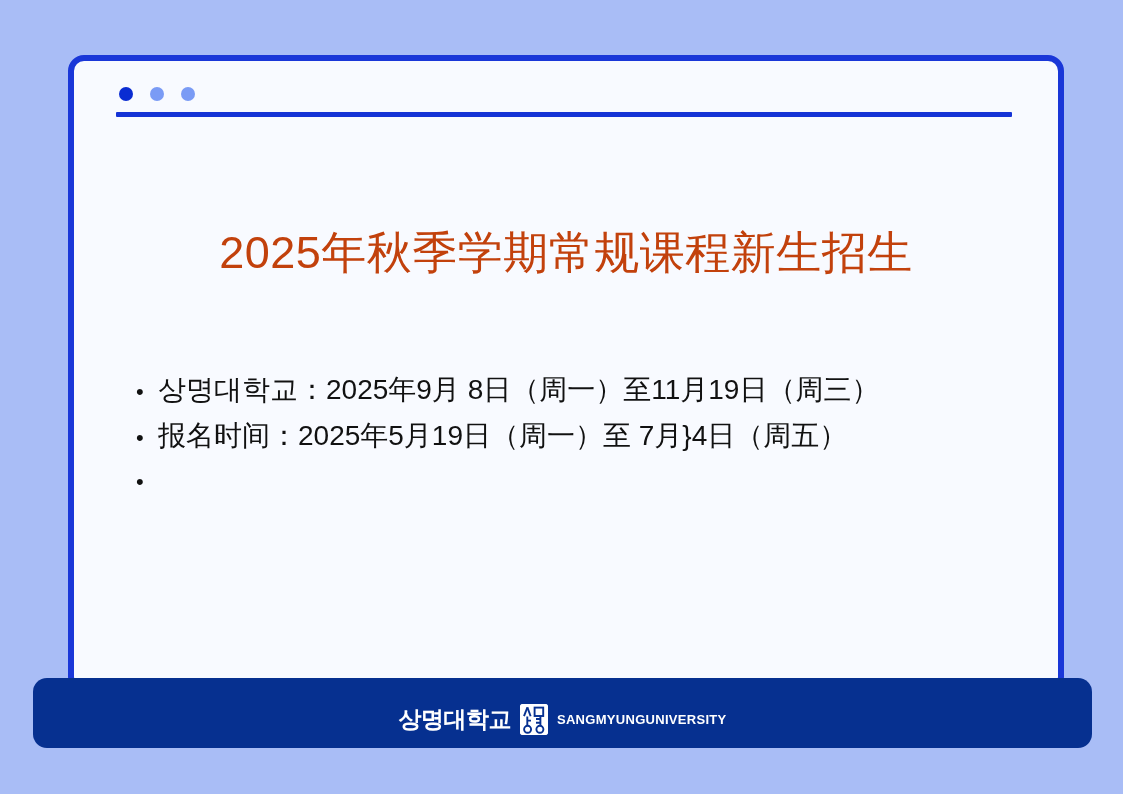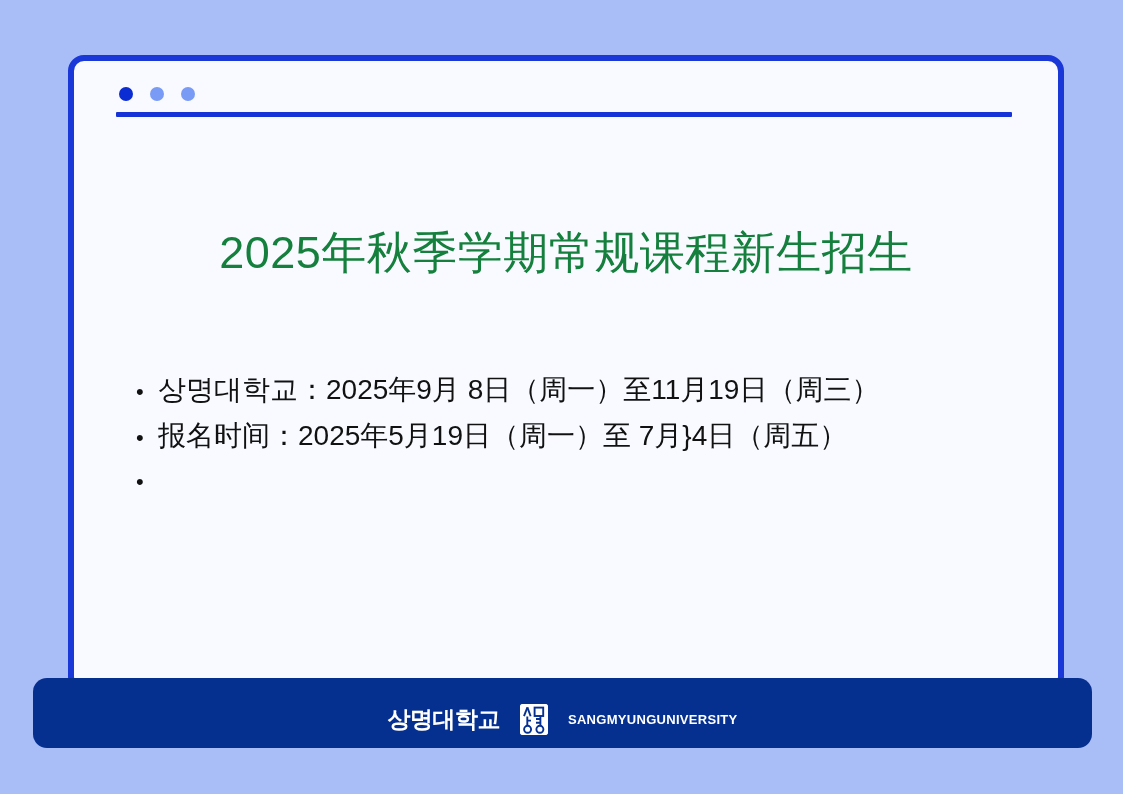--- a/index.html
+++ b/index.html
@@ -76,21 +76,21 @@
 
   .title {
     position: absolute;
     left: 0;
     top: 166px;
     width: 984px;
     text-align: center;
     font-size: 45px;
     line-height: 1.15;
     font-weight: 400;
-    color: #15803d;
+    color: #c2410c;
     letter-spacing: 0.5px;
     white-space: nowrap;
   }
 
   .bullets {
     position: absolute;
     left: 62px;
     top: 307px;
     width: 900px;
   }
@@ -133,21 +133,21 @@
     background: #063090;
     border-radius: 14px;
     display: flex;
     align-items: center;
     justify-content: center;
   }
 
   .logo {
     display: flex;
     align-items: center;
-    gap: 20px;
+    gap: 9px;
     height: 34px;
     margin-top: 13px;
   }
   .logo-ko {
     font-size: 23px;
     font-weight: 700;
     color: #ffffff;
     letter-spacing: -0.5px;
     line-height: 1;
     white-space: nowrap;

